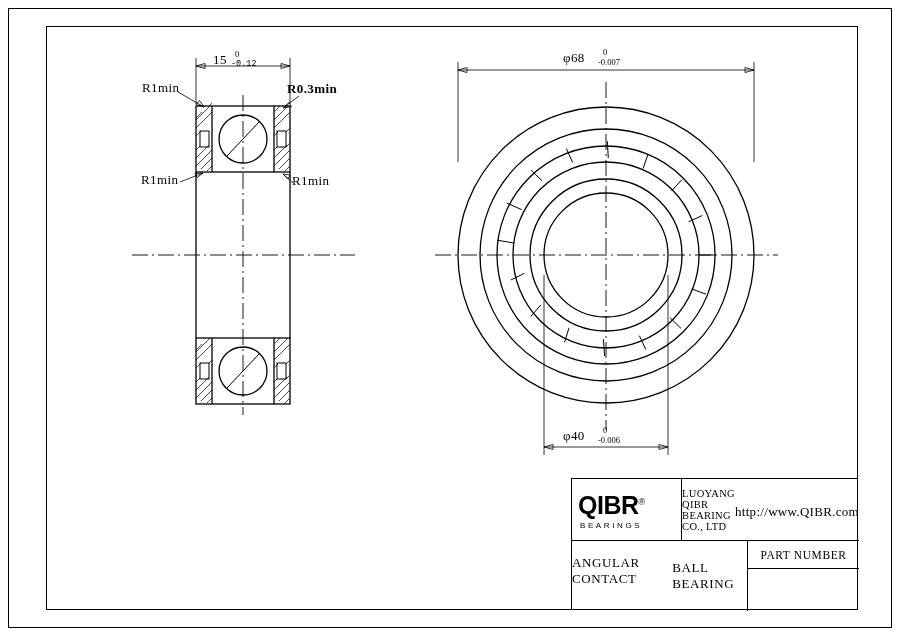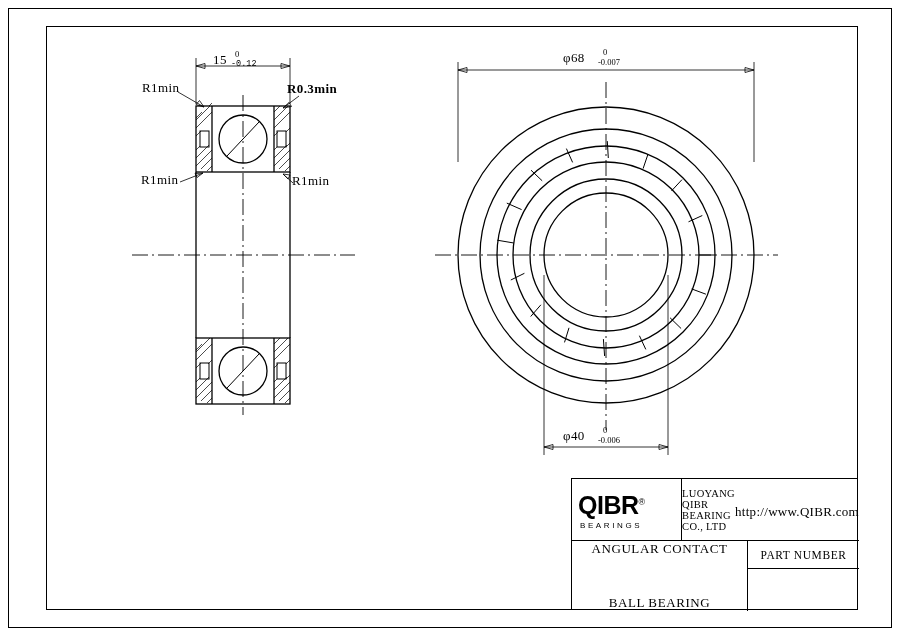--- a/index.html
+++ b/index.html
@@ -21,21 +21,21 @@
   .tolbox{position:absolute;font-family:"Liberation Serif",serif;font-size:8.5px;line-height:9.5px;white-space:nowrap;}
 
   
   .tb{position:absolute;left:571px;top:478px;width:287px;height:132px;box-sizing:border-box;border:1px solid #000;border-right:none;border-bottom:none;}
   .tb-row1{position:absolute;left:0;top:0;width:287px;height:62px;box-sizing:border-box;border-bottom:1px solid #000;display:flex;}
   .tb-logo{width:116px;height:100%;box-sizing:border-box;border-right:1px solid #000;position:relative;}
   .tb-company{flex:1;display:flex;flex-direction:row;align-items:center;justify-content:center;}
   .tb-company .c1{font-size:10.5px;letter-spacing:0.3px;}
   .tb-company .c2{font-size:13px;letter-spacing:0.3px;margin-top:4px;}
   .tb-row2{position:absolute;left:0;top:62px;width:287px;height:70px;box-sizing:border-box;display:flex;}
-  .tb-name{width:176px;box-sizing:border-box;border-right:1px solid #000;display:flex;flex-direction:column;align-items:center;justify-content:space-between;}
+  .tb-name{width:176px;box-sizing:border-box;border-right:1px solid #000;display:flex;flex-direction:row;align-items:center;justify-content:flex-start;}
   .tb-name div{font-size:13px;letter-spacing:0.6px;}
   .tb-name div:first-child{margin-bottom:10px;}
   .tb-part{flex:1;display:flex;flex-direction:column;}
   .tb-part-label{height:28px;display:flex;align-items:center;justify-content:center;font-size:11.5px;letter-spacing:0.6px;border-bottom:1px solid #000;box-sizing:border-box;}
   .tb-part-val{flex:1;display:flex;align-items:center;justify-content:center;font-size:15px;font-weight:bold;letter-spacing:0.5px;}
 
   .logo-wrap{position:absolute;left:6px;top:12px;width:110px;}
   .logo-main{font-family:"Liberation Sans",sans-serif;font-weight:bold;font-size:25px;letter-spacing:-0.5px;}
   .logo-reg{font-size:9px;vertical-align:super;font-weight:normal;}
   .logo-sub{font-family:"Liberation Sans",sans-serif;font-size:8px;letter-spacing:2.6px;margin-top:1px;margin-left:2px;}

